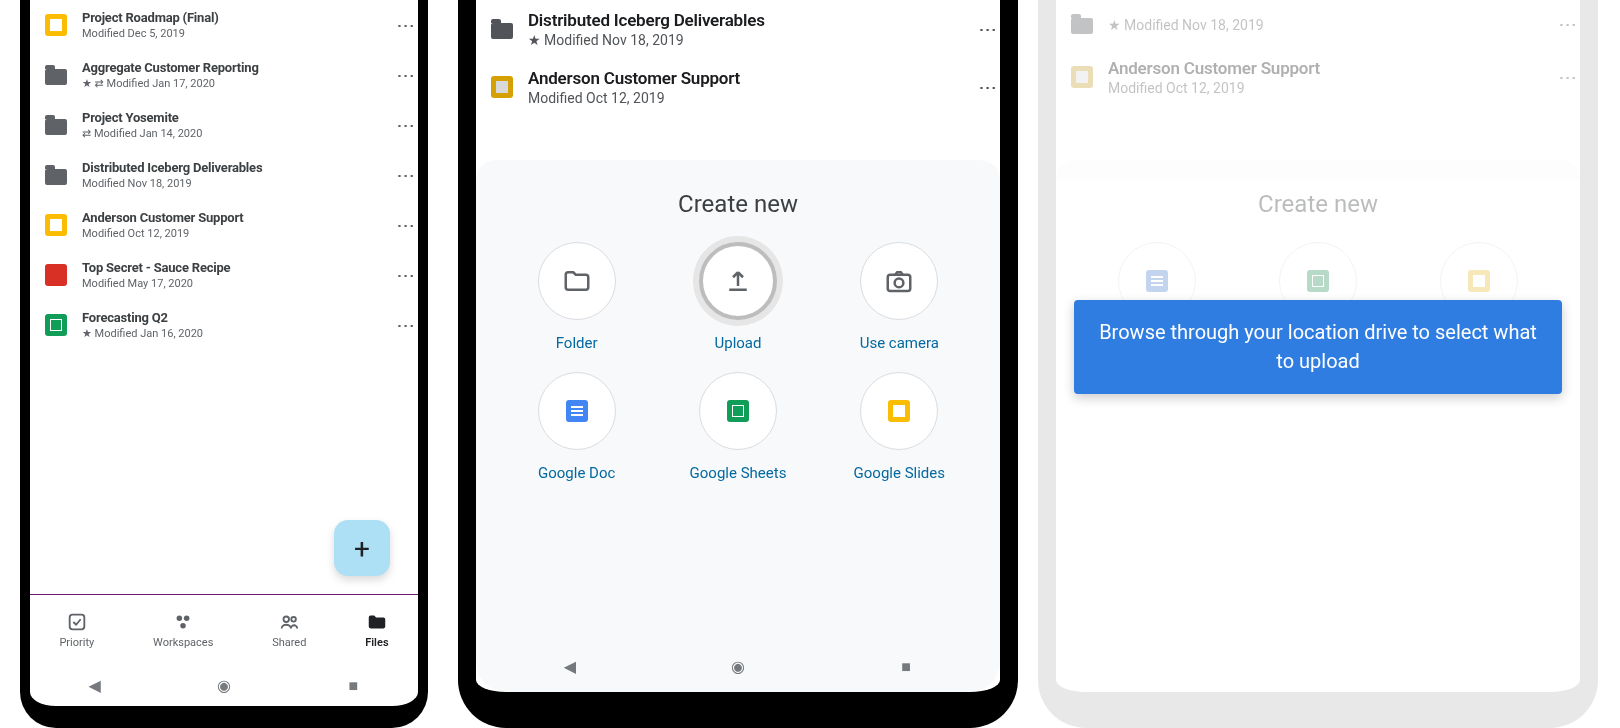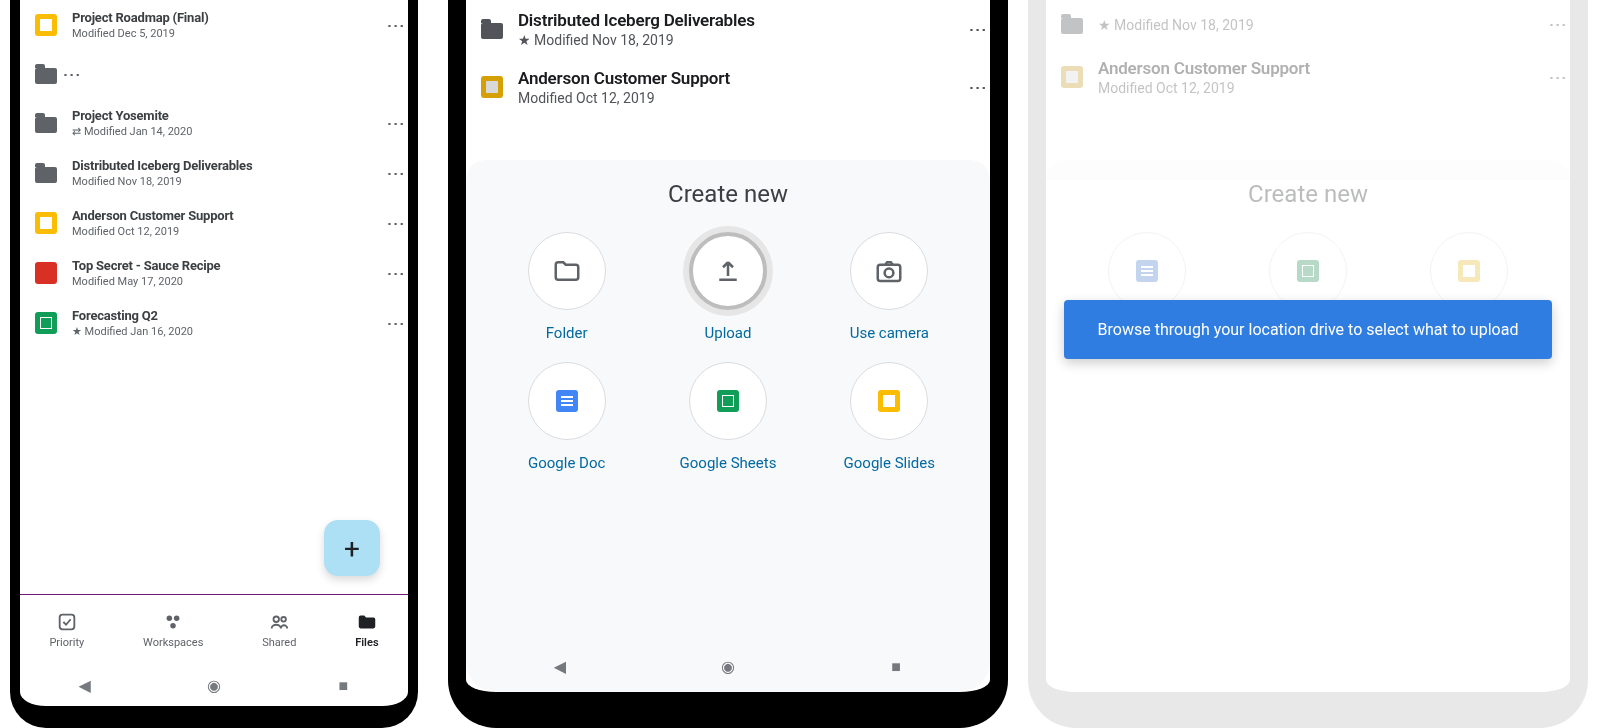--- a/index.html
+++ b/index.html
@@ -1,20 +1,20 @@
 <!DOCTYPE html>
 <html><head>
 <meta charset="utf-8">
 <style>
   * { box-sizing: border-box; margin: 0; padding: 0; font-family: -apple-system, Roboto, "Helvetica Neue", Arial, sans-serif; }
   body { width:1620px; height:728px; background:#fff; display:flex; overflow:hidden; }
 
   
   .phone { position:relative; height:728px; display:flex; flex-direction:column; }
-  .p1 { width:408px; margin-left:10px; }
+  .p1 { width:408px; margin-left:20px; }
   .p2 { width:560px; margin-left:30px; }
   .p3 { width:560px; margin-left:20px; }
 
   .frame { position:absolute; inset:0; border:18px solid #000; border-bottom-width:36px; border-top-width:0; border-radius:0 0 48px 48px; pointer-events:none; }
   .p1 .frame { border-width:10px; border-bottom-width:22px; border-top-width:0; border-radius:0 0 36px 36px; }
   .p2 .frame { }
   .p3 .frame { border-color:#e8e8e8; }
 
   .screen { position:absolute; left:18px; right:18px; top:0; bottom:36px; background:#fff; display:flex; flex-direction:column; overflow:hidden; border-radius:0 0 30px 30px; }
   .p1 .screen { left:10px; right:10px; bottom:22px; border-radius:0 0 26px 26px; }
@@ -44,31 +44,31 @@
   .di.folder:before { content:""; position:absolute; top:-4px; left:0; width:10px; height:4px; background:#5f6368; border-radius:2px 2px 0 0;}
   .di.pdf { background:#d93025; }
   .di.sheets { background:#0f9d58; }
   .di.sheets:after { content:""; position:absolute; inset:5px; border:1.5px solid #fff;}
   .di.doc { background:#4285f4; }
   .di.doc:after { content:""; position:absolute; left:5px; right:5px; top:6px; height:2px; background:#fff; box-shadow:0 4px 0 #fff, 0 8px 0 #fff;}
   .above-list { height:160px; filter:brightness(.85); padding-top:0;}
   .above-list .row .title { font-size:17px; color:#202124; font-weight:600; filter:blur(.3px);}
   .above-list .row .sub { font-size:14px; }
   .sheet { position:absolute; left:0; right:0; bottom:0; top:160px; background:#f8f9fa; border-radius:20px 20px 0 0; display:flex; flex-direction:column; padding:20px 10px 0 10px;}
-  .sheet-title { text-align:center; font-size:24px; color:#3c4043; margin:0 0 24px; }
+  .sheet-title { text-align:center; font-size:24px; color:#3c4043; margin:10px 0 24px; }
   .grid { display:grid; grid-template-columns:repeat(3,1fr); gap:20px 0; padding:0 10px;}
   .opt { display:flex; flex-direction:column; align-items:center; gap:14px; }
   .circ { width:78px; height:78px; border:1.5px solid #dadce0; border-radius:50%; display:flex; align-items:center; justify-content:center; background:#fff; }
   .circ.hl { border:4px solid #bdbdbd; box-shadow:0 0 0 6px #e6e6e6;}
   .opt-label { font-size:15px; color:#0369a1; }
   .p2 .sysnav, .p3 .sysnav { height:52px; }
 
   
   .fade { filter:opacity(.35) grayscale(.3); }
-  .tooltip { position:absolute; left:18px; right:18px; top:300px; background:#2f7de1; color:#fff; text-align:center; padding:18px 14px; border-radius:4px; font-size:16px; line-height:1.45; box-shadow:0 4px 12px rgba(0,0,0,.2); z-index:5;}
+  .tooltip { position:absolute; left:18px; right:18px; top:300px; background:#2f7de1; color:#fff; text-align:center; padding:18px 14px; border-radius:4px; font-size:20px; line-height:1.45; box-shadow:0 4px 12px rgba(0,0,0,.2); z-index:5;}
 
   svg { width:24px; height:24px; }
   .circ svg { width:30px; height:30px; }
 </style>
 </head>
 <body>
 
 <div class="phone p1">
   <div class="screen">
     <div class="list" id="p1-list">
@@ -78,20 +78,24 @@
           </div>
     <div class="txt">
             <div class="title">Project Roadmap (Final)</div>
     <div class="sub">Modified Dec 5, 2019</div>
           </div>
     <div class="more">⋮</div>
         </div>
         <div class="row">
           <div class="ico">
             <span class="di folder"></span>
+          </div>
+    <div class="txt">
+            <div class="title">Aggregate Customer Reporting</div>
+    <div class="sub">★ ⇄ Modified Jan 17, 2020</div>
           </div>
     <div class="more">⋮</div>
         </div>
         <div class="row">
           <div class="ico">
             <span class="di folder"></span>
           </div>
     <div class="txt">
             <div class="title">Project Yosemite</div>
     <div class="sub">⇄ Modified Jan 14, 2020</div>

